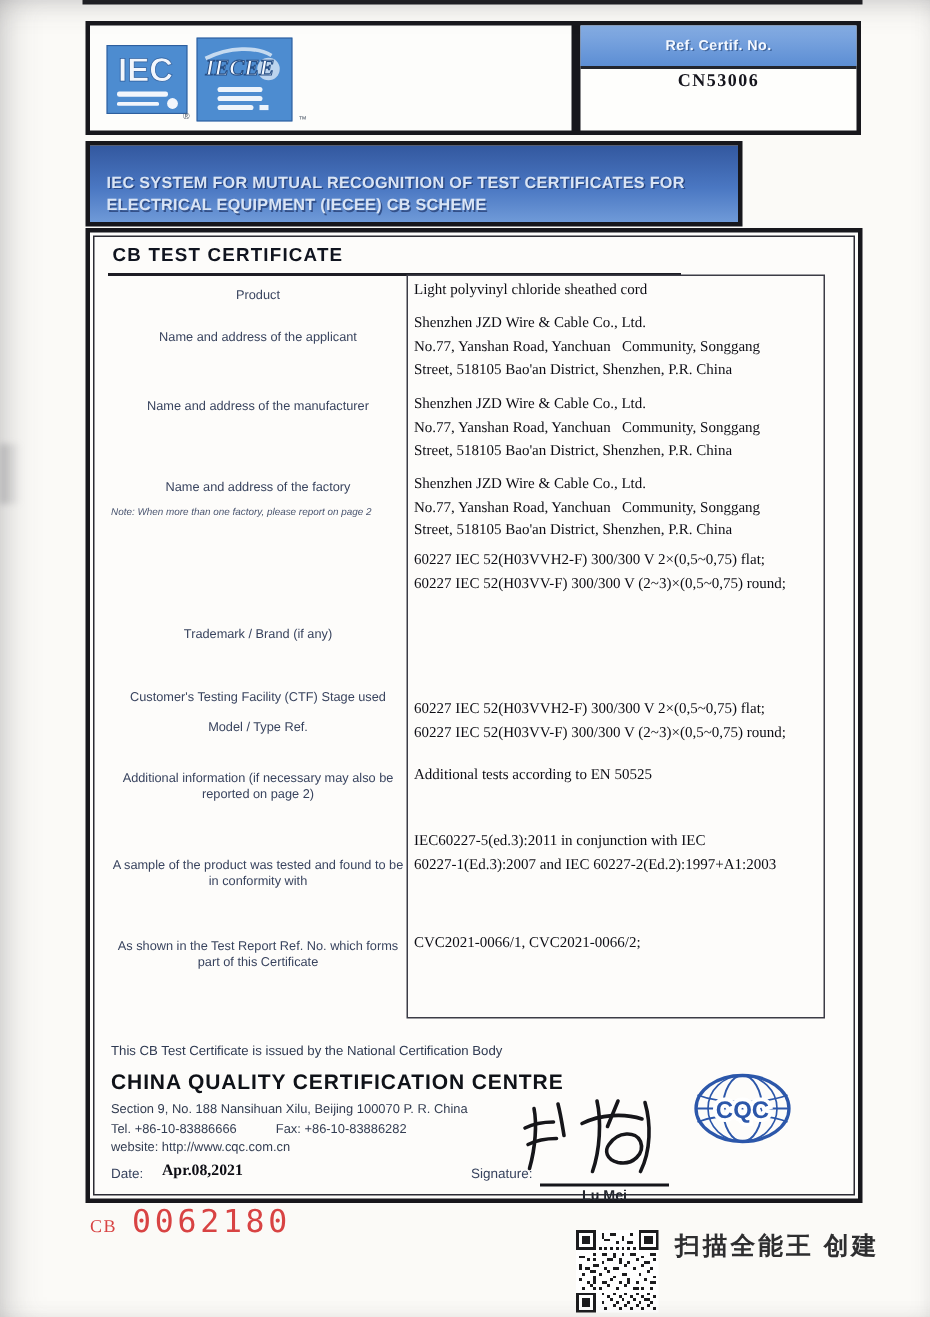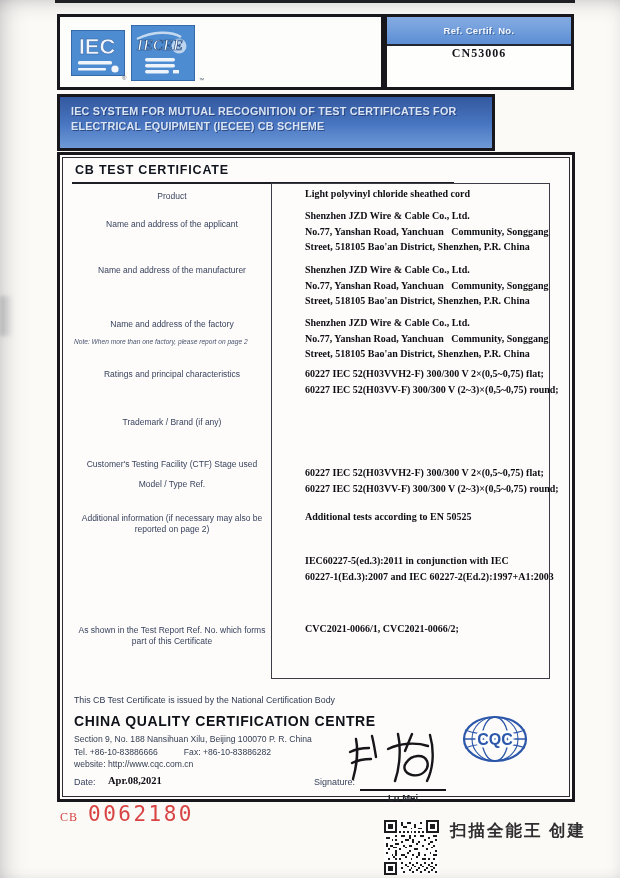--- a/index.html
+++ b/index.html
@@ -32,39 +32,39 @@
     border-bottom:2px solid #23262e;display:flex;align-items:center;justify-content:center;
     font-size:9.5px;font-weight:bold;color:#f4f8fe;letter-spacing:.3px;
     text-shadow:1px 1px 0 rgba(30,60,110,.55);}
   .ref-value{margin-top:0;text-align:center;font-family:"Liberation Serif",serif;
     font-size:12px;font-weight:600;letter-spacing:1px;color:#15151d;}
 
   
   .banner{position:absolute;left:57px;top:94px;width:438px;height:57px;
     border:3px solid #17171c;box-sizing:border-box;
     background:linear-gradient(180deg,#33589f 0%,#4a77c2 55%,#6f9ad8 100%);
-    padding:7px 11px;font-size:10.8px;font-weight:bold;line-height:1.4;
+    padding:18px 11px;font-size:10.8px;font-weight:bold;line-height:1.4;
     color:#d9e4f4;letter-spacing:.2px;text-shadow:1px 1px 0 rgba(20,40,90,.6);}
 
   
   .main-box{position:absolute;left:57px;top:152px;width:518px;height:650px;
     border:3px solid #17171c;background:#fdfcfa;box-sizing:border-box;}
   .main-box .inner-line{position:absolute;inset:2px;border:1px solid #2b2b33;pointer-events:none;}
   .cert-title{position:absolute;left:15px;top:8px;font-size:12.5px;font-weight:bold;
     letter-spacing:.8px;color:#10141f;}
   .title-underline{position:absolute;left:12px;top:27px;width:382px;height:0;
     border-top:2px solid #1d1d24;}
   .value-panel{position:absolute;left:211px;top:28px;width:279px;height:496px;
     border:1px solid #3c3c46;box-sizing:border-box;background:transparent;}
   .flabel{position:absolute;left:14px;width:196px;font-size:8.5px;line-height:1.35;
     color:#38435e;white-space:pre-wrap;text-align:center;}
   .fnote{position:absolute;left:14px;width:196px;font-size:6.6px;font-style:italic;
     color:#4a5570;}
   .fvalue{position:absolute;left:216px;width:272px;font-family:"Liberation Serif",serif;
-    font-weight:700;font-size:10px;line-height:1.55;color:#0d0d14;white-space:pre-wrap;margin-left:29px;}
+    font-weight:400;font-size:10px;line-height:1.55;color:#0d0d14;white-space:pre-wrap;}
 
   .issued-by{position:absolute;left:14px;top:540px;font-size:8.8px;color:#2f3a52;}
   .ncb-name{position:absolute;left:14px;top:558px;font-size:14px;font-weight:bold;
     letter-spacing:.6px;color:#0f1218;}
   .ncb-addr{position:absolute;left:14px;top:579px;font-size:8.6px;color:#333d52;}
   .ncb-telfax{position:absolute;left:14px;top:592px;font-size:8.6px;color:#333d52;}
   .ncb-telfax .fax{margin-left:26px;}
   .ncb-web{position:absolute;left:14px;top:604px;font-size:8.6px;color:#333d52;}
   .date-label{position:absolute;left:14px;top:622px;font-size:9px;color:#38435e;}
   .date-value{position:absolute;left:48px;top:620px;font-family:"Liberation Serif",serif;
@@ -140,37 +140,37 @@
     <div class="fvalue" style="top:107px">Shenzhen JZD Wire &amp; Cable Co., Ltd.
 No.77, Yanshan Road, Yanchuan   Community, Songgang
 Street, 518105 Bao'an District, Shenzhen, P.R. China</div>
 
     <div class="flabel" style="top:164px">Name and address of the factory</div>
     <div class="fnote" style="top:183px">Note: When more than one factory, please report on page 2</div>
     <div class="fvalue" style="top:160px">Shenzhen JZD Wire &amp; Cable Co., Ltd.
 No.77, Yanshan Road, Yanchuan   Community, Songgang
 Street, 518105 Bao'an District, Shenzhen, P.R. China</div>
 
-    <div class="flabel" style="top:214px">Ratings and principal characteristics</div>
     <div class="fvalue" style="top:211px">60227 IEC 52(H03VVH2-F) 300/300 V 2×(0,5~0,75) flat;
 60227 IEC 52(H03VV-F) 300/300 V (2~3)×(0,5~0,75) round;</div>
 
     <div class="flabel" style="top:262px">Trademark / Brand (if any)</div>
     <div class="fvalue" style="top:262px"></div>
 
     <div class="flabel" style="top:304px">Customer's Testing Facility (CTF) Stage used</div>
     <div class="fvalue" style="top:304px"></div>
 
     <div class="flabel" style="top:324px">Model / Type Ref.</div>
     <div class="fvalue" style="top:310px">60227 IEC 52(H03VVH2-F) 300/300 V 2×(0,5~0,75) flat;
 60227 IEC 52(H03VV-F) 300/300 V (2~3)×(0,5~0,75) round;</div>
 
     <div class="flabel" style="top:358px">Additional information (if necessary may also be reported on page 2)</div>
     <div class="fvalue" style="top:354px">Additional tests according to EN 50525</div>
 
+    <div class="flabel" style="top:416px">A sample of the product was tested and found to be in conformity with</div>
     <div class="fvalue" style="top:398px">IEC60227-5(ed.3):2011 in conjunction with IEC
 60227-1(Ed.3):2007 and IEC 60227-2(Ed.2):1997+A1:2003</div>
 
     <div class="flabel" style="top:470px">As shown in the Test Report Ref. No. which forms part of this Certificate</div>
     <div class="fvalue" style="top:466px">CVC2021-0066/1, CVC2021-0066/2;</div>
 
     <div class="issued-by">This CB Test Certificate is issued by the National Certification Body</div>
     <div class="ncb-name">CHINA QUALITY CERTIFICATION CENTRE</div>
     <div class="ncb-addr">Section 9, No. 188 Nansihuan Xilu, Beijing 100070 P. R. China</div>
     <div class="ncb-telfax">

